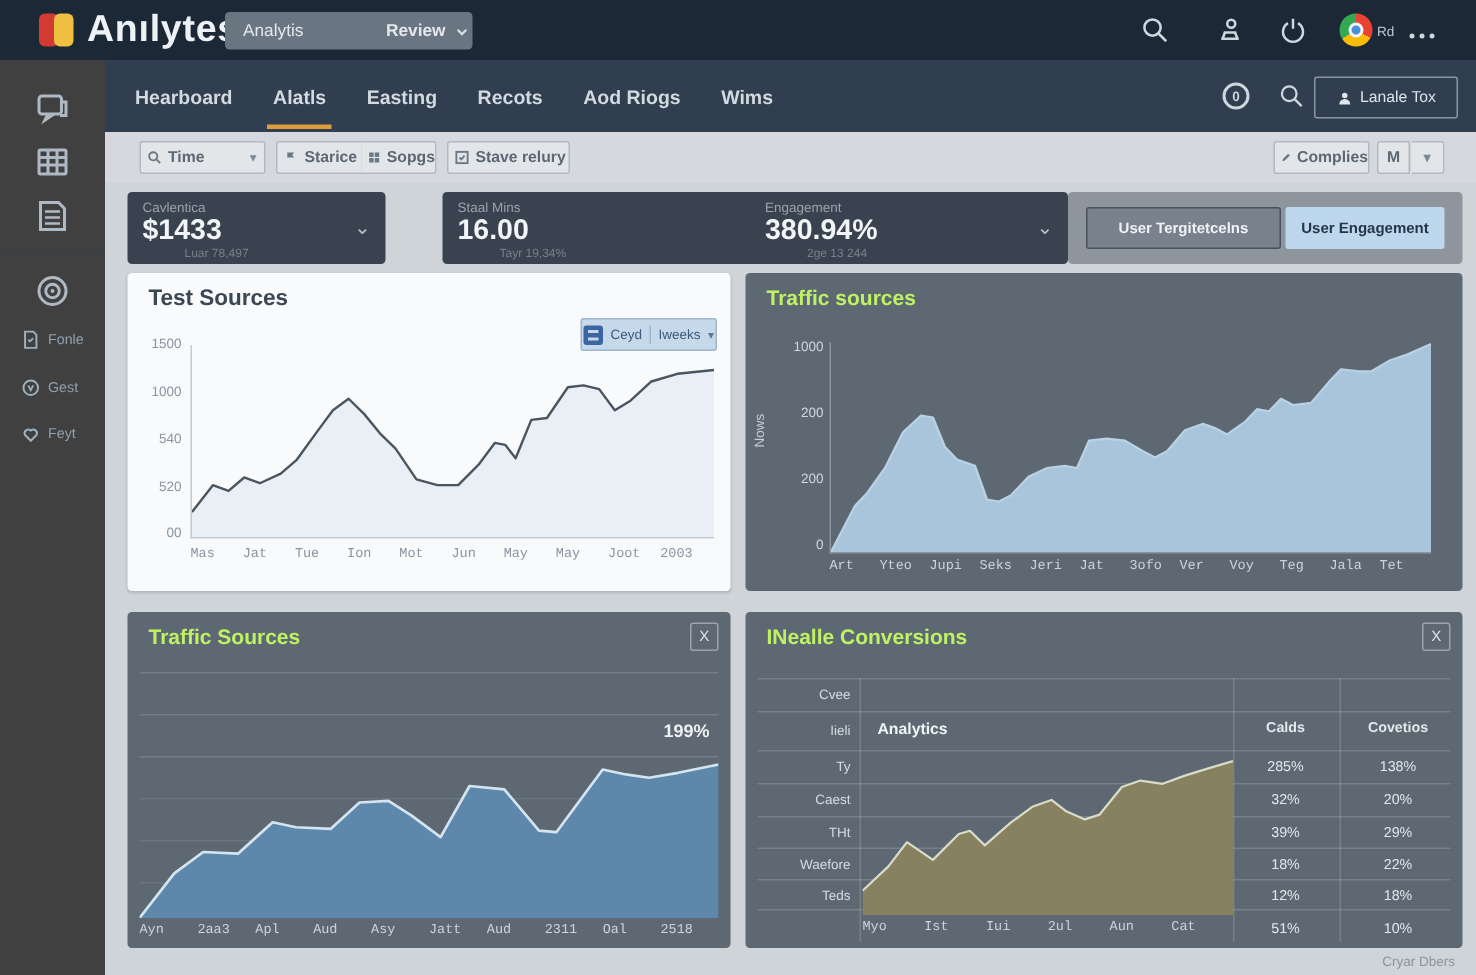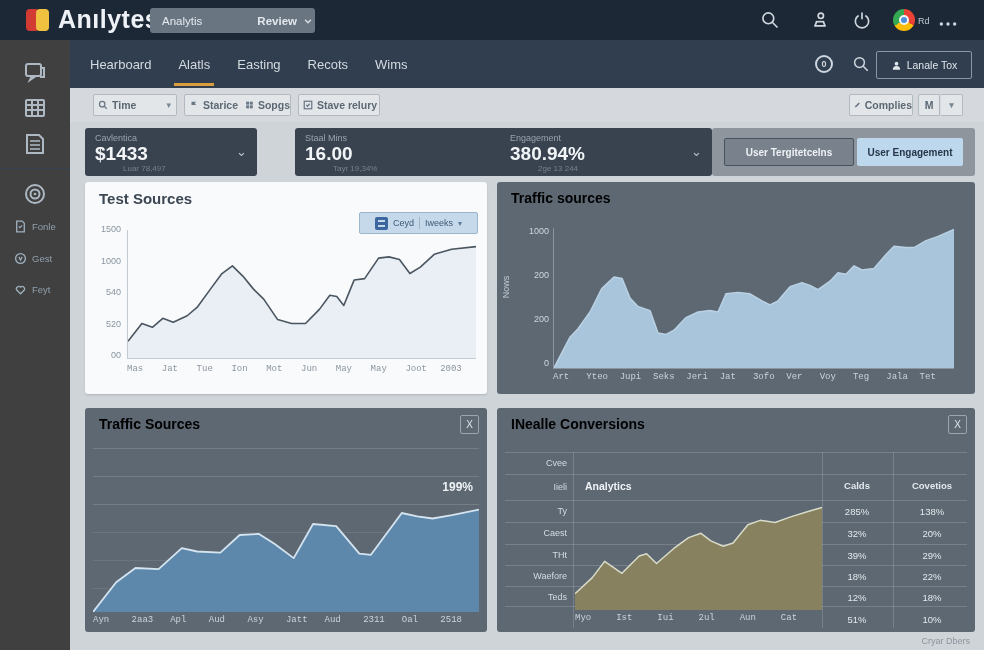--- a/index.html
+++ b/index.html
@@ -25,21 +25,21 @@
   .sidebar{position:absolute;left:0;top:40px;width:70px;height:610px;background:#404040;z-index:4;text-decoration:underline;}
   .sicon{position:absolute;left:23px;width:24px;height:24px;color:#aeb9c4;}
   .sicon svg{width:100%;height:100%;}
   .sdivider{position:absolute;left:0;top:128px;width:70px;height:1px;background:#32404f;}
   .sitem{position:absolute;left:14px;display:flex;align-items:center;gap:5px;color:#8fa0ae;font-size:9.5px;}
   .sitem .si{width:13px;height:13px;color:#9fb0bd;}
   .sitem .si svg{width:100%;height:100%;}
   
   .topnav{position:absolute;left:70px;top:40px;width:914px;height:48px;background:#303e4f;}
   .tabs{position:absolute;left:20px;top:0;height:48px;display:flex;gap:27px;}
-  .tab{position:relative;display:flex;align-items:center;height:48px;font-size:13px;font-weight:normal;
+  .tab{position:relative;display:flex;align-items:center;height:48px;font-size:13px;font-weight:bold;
     color:#d3dae0;cursor:pointer;text-decoration:none;}
   .tab.active::after{content:"";position:absolute;left:-4px;right:-4px;bottom:2px;height:3px;background:#dc9e3d;}
   .nav-badge{position:absolute;left:745px;top:15px;width:18px;height:18px;border:2px solid #cfd6dd;border-radius:50%;
     box-sizing:border-box;color:#cfd6dd;font-size:9px;display:flex;align-items:center;justify-content:center;font-weight:bold;}
   .nav-search{position:absolute;left:782px;top:15px;width:18px;height:18px;color:#cfd6dd;}
   .nav-search svg{width:100%;height:100%;}
   .profile-btn{position:absolute;right:12px;top:11px;width:94px;height:26px;border:1px solid #8b97a3;border-radius:2px;
     display:flex;align-items:center;justify-content:center;gap:5px;color:#dfe5ea;font-size:10.5px;}
   .profile-btn .pi{width:11px;height:11px;color:#dfe5ea;}
   .profile-btn .pi svg{width:100%;height:100%;}
@@ -67,40 +67,40 @@
   .kpi1{left:15px;width:172px;} .kpi2{left:225px;width:238px;} .kpi3{left:430px;width:212px;}
   .actions{position:absolute;left:642px;top:6px;width:263px;height:48px;background:#8e959d;border-radius:3px;}
   .btn-secondary{position:absolute;left:12px;top:10px;width:130px;height:28px;border:1px solid #46525f;border-radius:2px;
     background:#79828c;color:#eef2f5;font-size:10px;font-weight:bold;display:flex;align-items:center;justify-content:center;box-sizing:border-box;}
   .btn-primary{position:absolute;right:12px;top:10px;width:106px;height:28px;background:#bdd7ec;border-radius:2px;
     color:#27374a;font-size:10px;font-weight:bold;display:flex;align-items:center;justify-content:center;}
   .card{position:absolute;border-radius:3px;}
   .card-white{left:15px;top:60px;width:402px;height:212px;background:#f8fafb;box-shadow:0 1px 2px rgba(0,0,0,.15);}
   .card-white .ctitle{position:absolute;left:14px;top:8px;font-size:15px;font-weight:bold;color:#3c4754;}
   .legend{position:absolute;right:9px;top:30px;height:20px;background:#c5d9ea;border:1px solid #9db6cc;border-radius:2px;
-    display:flex;align-items:center;font-size:9px;color:#3d5a78;padding:0 15px;gap:5px;}
+    display:flex;align-items:center;font-size:9px;color:#3d5a78;padding:0 1px;gap:5px;}
   .legend .lic{width:13px;height:13px;background:#3b66a0;border-radius:2px;position:relative;}
   .legend .lic::after{content:"";position:absolute;left:3px;top:3px;right:3px;bottom:3px;
     background:linear-gradient(#c5d9ea 0 0) 0 0/100% 2px no-repeat, linear-gradient(#c5d9ea 0 0) 0 5px/100% 2px no-repeat;}
   .legend .lsep{width:1px;height:12px;background:#9db6cc;}
   .legend .lchev{color:#5d7a96;font-size:8px;}
   .plot{position:absolute;}
   .plot svg{position:absolute;left:0;top:0;width:100%;height:100%;}
   .axis-l{border-left:1px solid #c3cad1;} .axis-b{border-bottom:1px solid #c3cad1;}
   .axis-l-d{border-left:1px solid #8b95a0;} .axis-b-d{border-bottom:1px solid #8b95a0;}
   .yticks{position:absolute;display:flex;flex-direction:column;justify-content:space-between;align-items:flex-end;
     font-size:9px;color:#8b95a0;}
   .xticks{position:absolute;display:flex;font-size:9px;color:#8b95a0;}
   .xticks span{flex:1;text-align:left;font-family:Liberation Mono, monospace;}
   .dark .yticks{color:#d0d7dd;} .dark .xticks{color:#ccd3da;}
   .card-dark{background:#5d6873;}
   .card-tr{left:427px;top:60px;width:478px;height:212px;}
   .card-bl{left:15px;top:286px;width:402px;height:224px;}
   .card-br{left:427px;top:286px;width:478px;height:224px;}
-  .dtitle{position:absolute;left:14px;top:8px;font-size:14px;font-weight:bold;color:#000000;}
+  .dtitle{position:absolute;left:14px;top:8px;font-size:14px;font-weight:bold;color:#bef264;}
   .ylab-rot{position:absolute;left:-2px;top:100px;transform:rotate(-90deg);font-size:9px;color:#c2cad2;}
   .closebox{position:absolute;right:8px;top:7px;width:17px;height:17px;border:1px solid #9aa4ae;border-radius:2px;
     color:#dfe4e8;font-size:10px;display:flex;align-items:center;justify-content:center;}
   .gline{position:absolute;left:8px;right:8px;height:1px;background:rgba(255,255,255,.14);}
   .annot{position:absolute;right:14px;top:72px;font-size:12px;font-weight:bold;color:#eef2f5;}
   
   .hl{position:absolute;left:8px;right:8px;height:1px;background:rgba(255,255,255,.16);}
   .vl{position:absolute;top:44px;bottom:4px;width:1px;background:rgba(255,255,255,.16);}
   .rowlab{position:absolute;left:8px;width:62px;text-align:right;font-size:9px;color:#d5dbe1;}
   .thead{position:absolute;font-size:10.5px;font-weight:bold;color:#f0f4f7;}
@@ -208,20 +208,21 @@
       <span>Feyt</span>
     </div>
   </div>
 
   <div class="topnav">
     <div class="tabs">
       <a class="tab">Hearboard</a>
       <a class="tab active">Alatls</a>
       <a class="tab">Easting</a>
       <a class="tab">Recots</a>
+      <a class="tab">Aod Riogs</a>
       <a class="tab">Wims</a>
     </div>
     <div class="nav-badge">0</div>
     <div class="nav-search">
       <svg viewBox="0 0 24 24">
           <circle cx="10" cy="10" r="6.5" fill="none" stroke="currentColor" stroke-width="2"></circle>
           <line x1="15" y1="15" x2="21" y2="21" stroke="currentColor" stroke-width="2"></line>
         </svg>
     </div>
     <div class="profile-btn">

